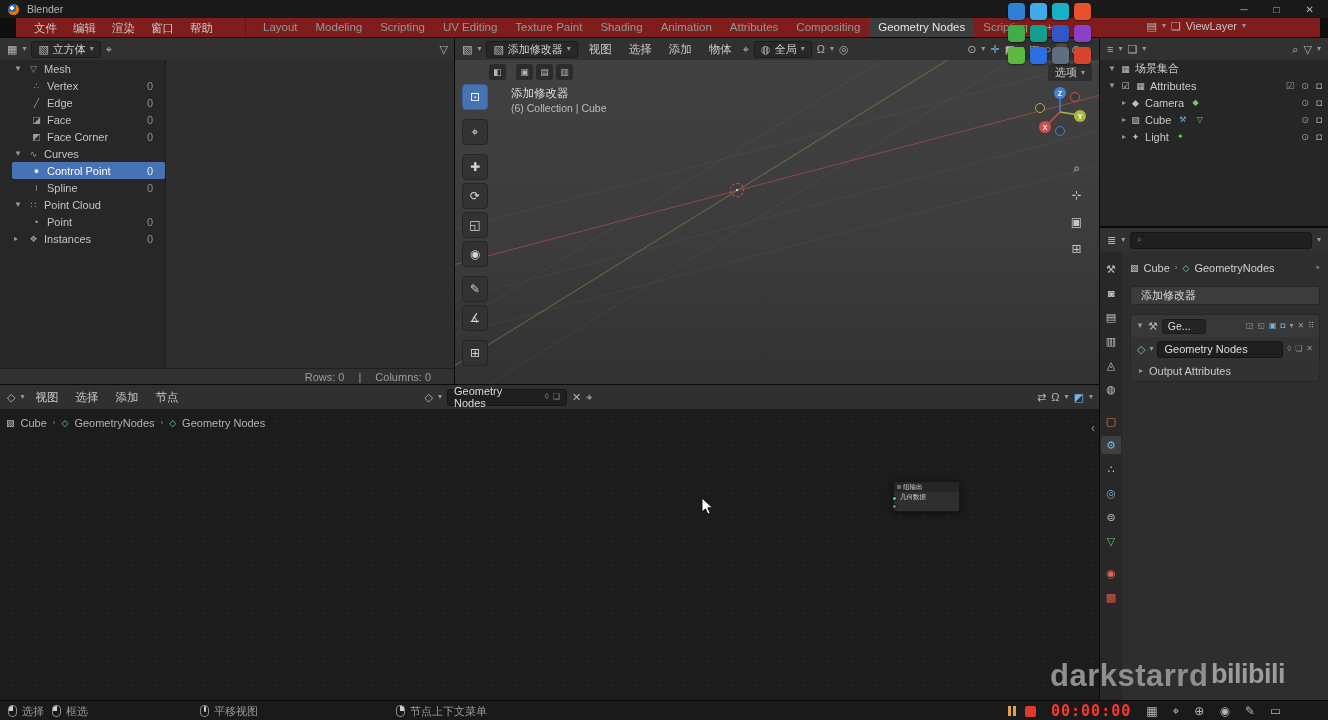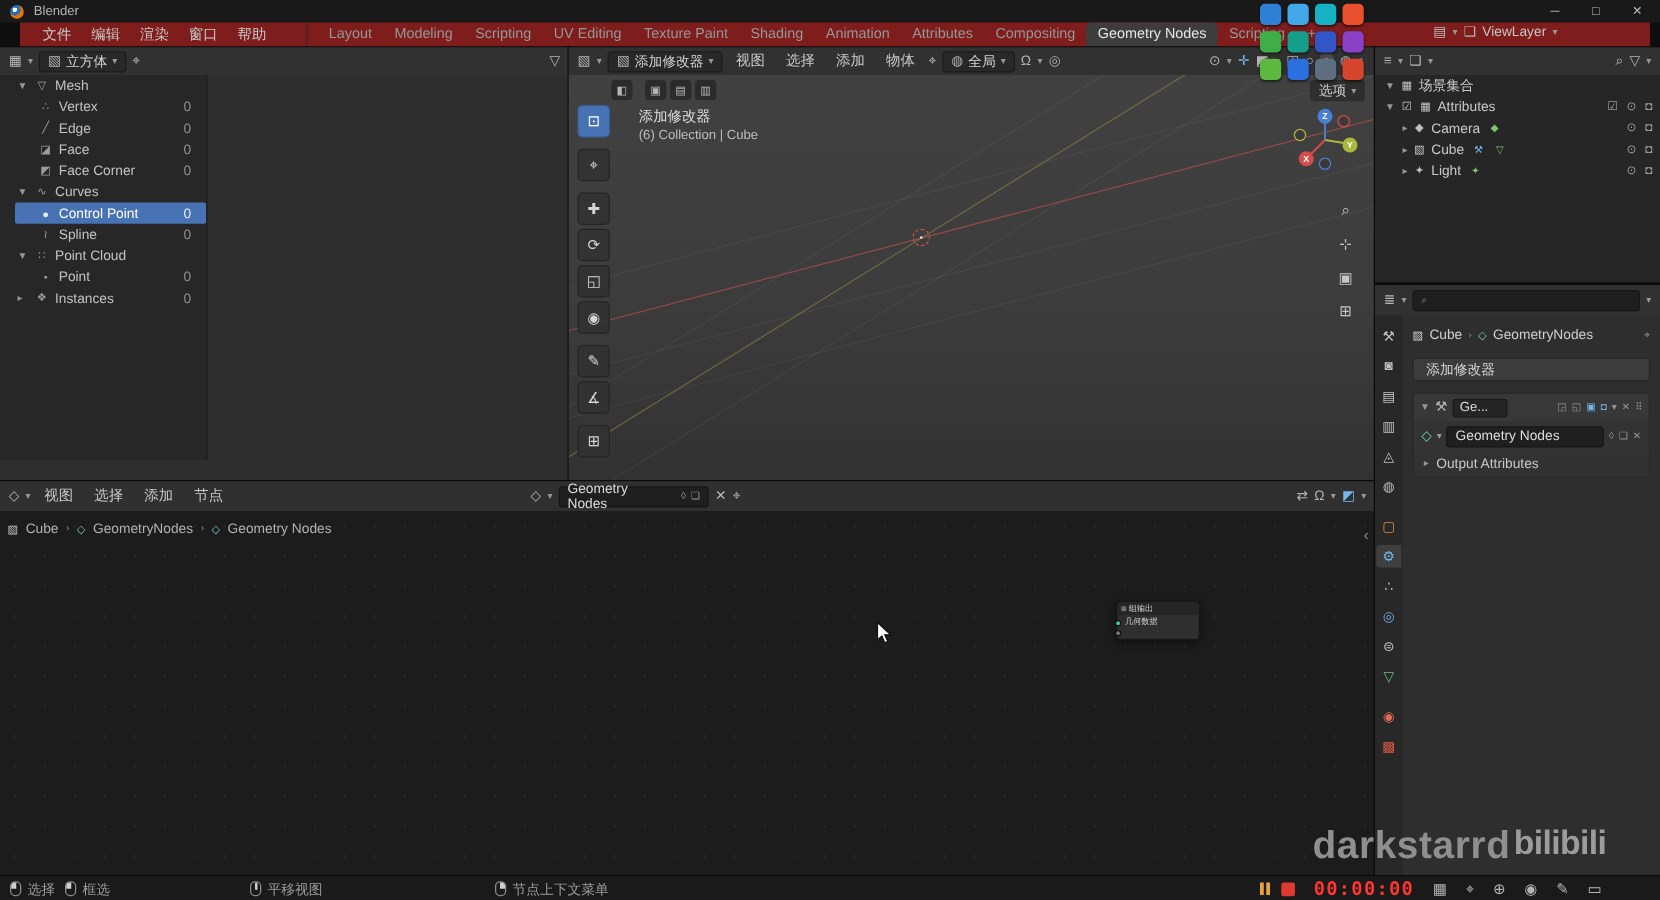--- a/index.html
+++ b/index.html
@@ -237,20 +237,25 @@
         <span class="cnt">0</span>
       </div>
     <div class="ss-row">
         <span class="crt">▸</span>
         <span class="gly">❖</span>
         <span>Instances</span>
         <span class="cnt">0</span>
       </div>
   </div>
   <div class="ss-data"></div>
+  <div class="ss-footer">
+    <span>Rows: 0</span>
+    <span>|</span>
+    <span>Columns: 0</span>
+  </div>
 </div>
 
 <div id="viewport" class="editor">
   <div class="ed-header">
     <span class="ic">▧</span>
     <span class="crt">▾</span>
     <span class="wdg">
       <span class="ic">▧</span>
       <span>添加修改器</span>
       <span class="crt">▾</span>

